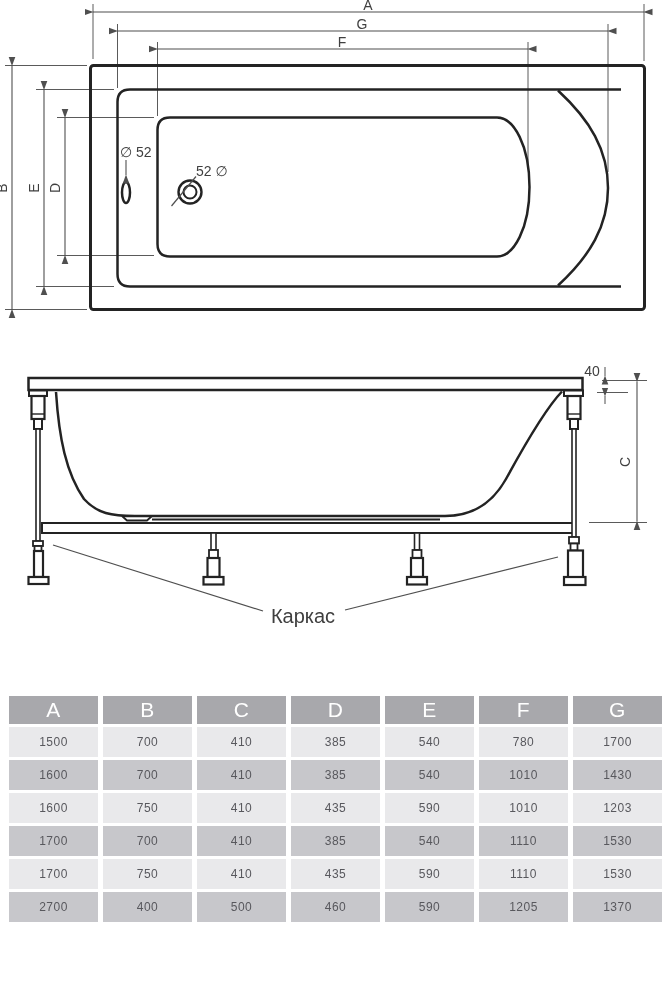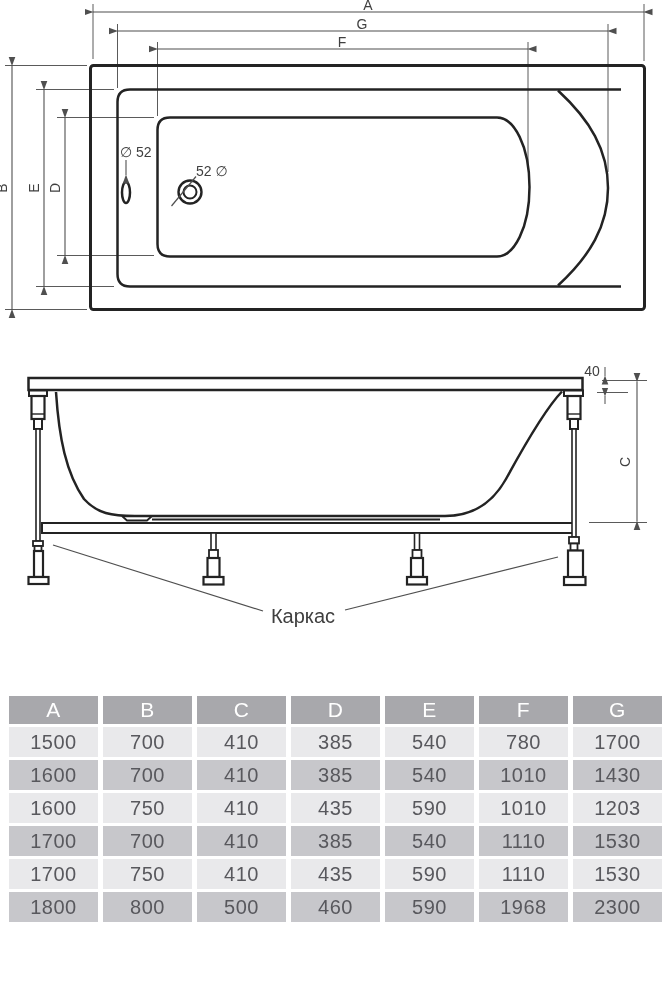--- a/index.html
+++ b/index.html
@@ -7,21 +7,21 @@
         font-family:"Liberation Sans",sans-serif;}
   svg{position:absolute;left:0;display:block;}
   svg text{font-family:"Liberation Sans",sans-serif;fill:#3f3f3f;}
   .dimtxt{font-size:14px;}
   .smalltxt{font-size:14px;}
   #spec-table{position:absolute;left:9px;top:696px;width:653px;
      display:grid;grid-template-columns:repeat(7,1fr);
      grid-template-rows:28px repeat(6,30px);column-gap:5px;row-gap:3px;}
   .th{background:#a8a8ac;color:#ffffff;font-size:21px;display:flex;
       align-items:center;justify-content:center;letter-spacing:.5px;}
-  .td{font-size:20px;color:#58585d;display:flex;align-items:center;
+  .td{font-size:12px;color:#58585d;display:flex;align-items:center;
       justify-content:center;letter-spacing:.5px;}
   .r-light{background:#e9e9eb;}
   .r-dark{background:#c7c7cb;}
 </style>
 </head>
 <body>
 
 <div id="page">
 
   <svg style="top:0;" width="670" height="340" viewBox="0 0 670 340">
@@ -191,22 +191,22 @@
     <div class="td r-dark">1530</div>
 
     <div class="td r-light">1700</div>
     <div class="td r-light">750</div>
     <div class="td r-light">410</div>
     <div class="td r-light">435</div>
     <div class="td r-light">590</div>
     <div class="td r-light">1110</div>
     <div class="td r-light">1530</div>
 
-    <div class="td r-dark">1800</div>
-    <div class="td r-dark">800</div>
+    <div class="td r-dark">2700</div>
+    <div class="td r-dark">400</div>
     <div class="td r-dark">500</div>
     <div class="td r-dark">460</div>
     <div class="td r-dark">590</div>
-    <div class="td r-dark">1968</div>
-    <div class="td r-dark">2300</div>
+    <div class="td r-dark">1205</div>
+    <div class="td r-dark">1370</div>
   </div>
 
 </div>
 
 </body></html>

